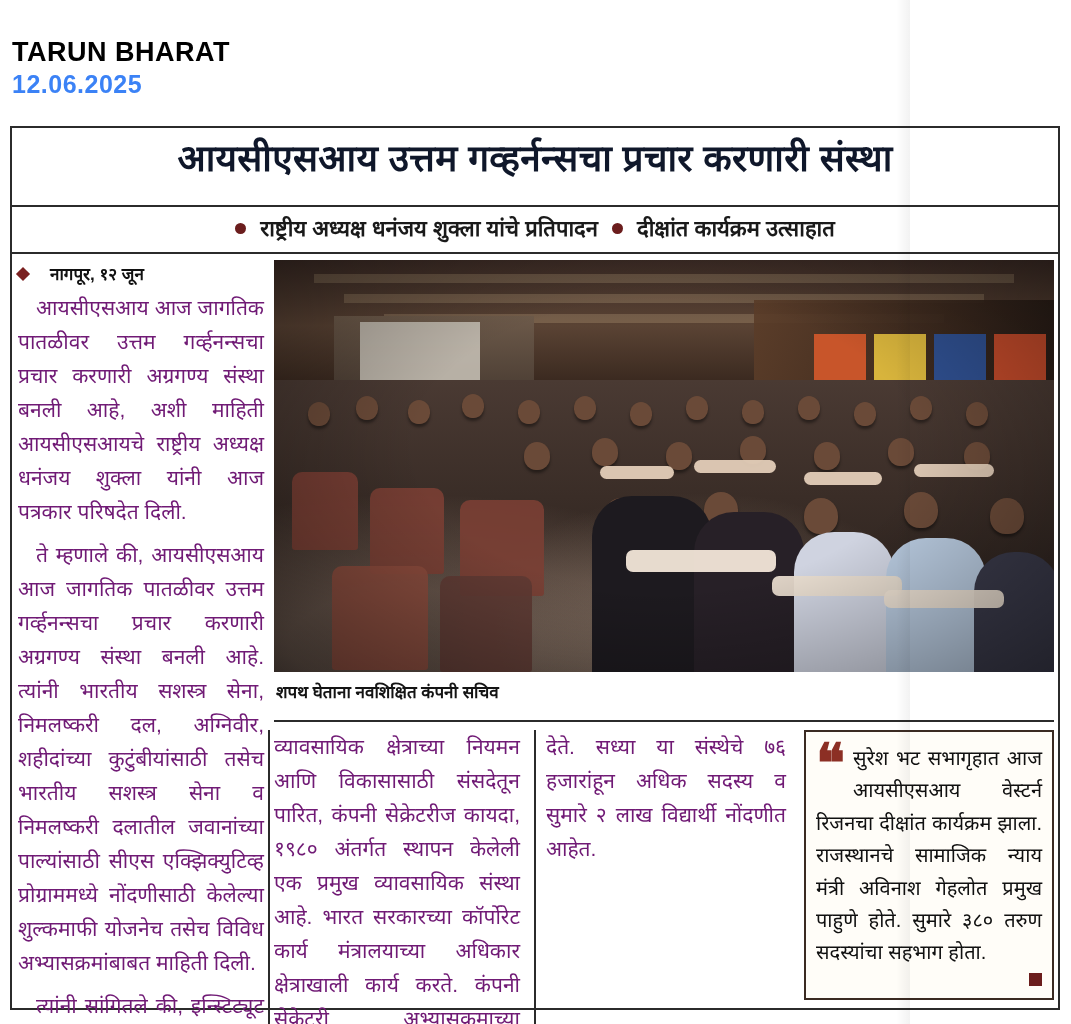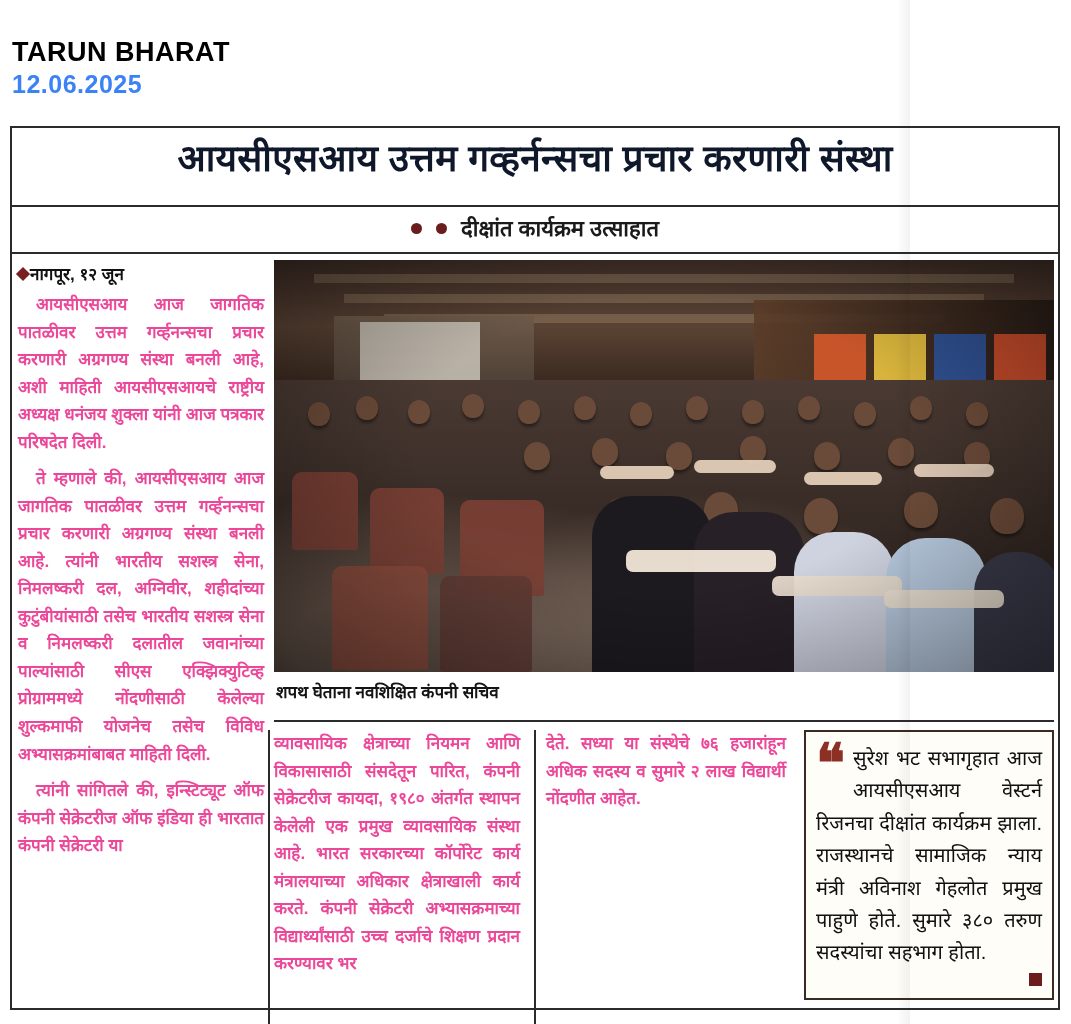--- a/index.html
+++ b/index.html
@@ -146,41 +146,40 @@
     top: 0;
     width: 246px;
   }
   .dateline {
     font-family: "Liberation Sans", sans-serif;
     font-weight: bold;
     font-size: 17px;
     color: #111;
     display: flex;
     align-items: center;
-    gap: 2px;
+    gap: 22px;
     margin-bottom: 6px;
   }
   .diamond {
     width: 10px;
     height: 10px;
     background: #7a1f1f;
     transform: rotate(45deg);
     display: inline-block;
     flex: 0 0 auto;
   }
   .para {
     font-family: "Liberation Sans", sans-serif;
-    font-size: 17px;
+    font-size: 21px;
     line-height: 1.62;
     text-align: justify;
     text-justify: inter-word;
-    color: #ec4899;
+    color: #701a75;
     margin: 0 0 9px 0;
     text-indent: 18px;
-    font-weight: bold;
   }
   .para.first { text-indent: 18px; }
 
   
   .photo-wrap {
     position: absolute;
     left: 256px;
     top: -2px;
     width: 780px;
   }
@@ -365,20 +364,21 @@
   <div class="rule rule-left"></div>
   <div class="rule rule-right"></div>
   <div class="rule rule-bottom"></div>
 
   <div class="headline">आयसीएसआय उत्तम गव्हर्नन्सचा प्रचार करणारी संस्था</div>
 
   <div class="rule rule-under-head"></div>
 
   <div class="subhead">
     <span class="bullet-dot"></span>
+    <span>राष्ट्रीय अध्यक्ष धनंजय शुक्ला यांचे प्रतिपादन</span>
     <span class="bullet-dot"></span>
     <span>दीक्षांत कार्यक्रम उत्साहात</span>
   </div>
 
   <div class="rule rule-under-sub"></div>
 
   <div class="body-area">
 
     <div class="col-left">
       <div class="dateline">

